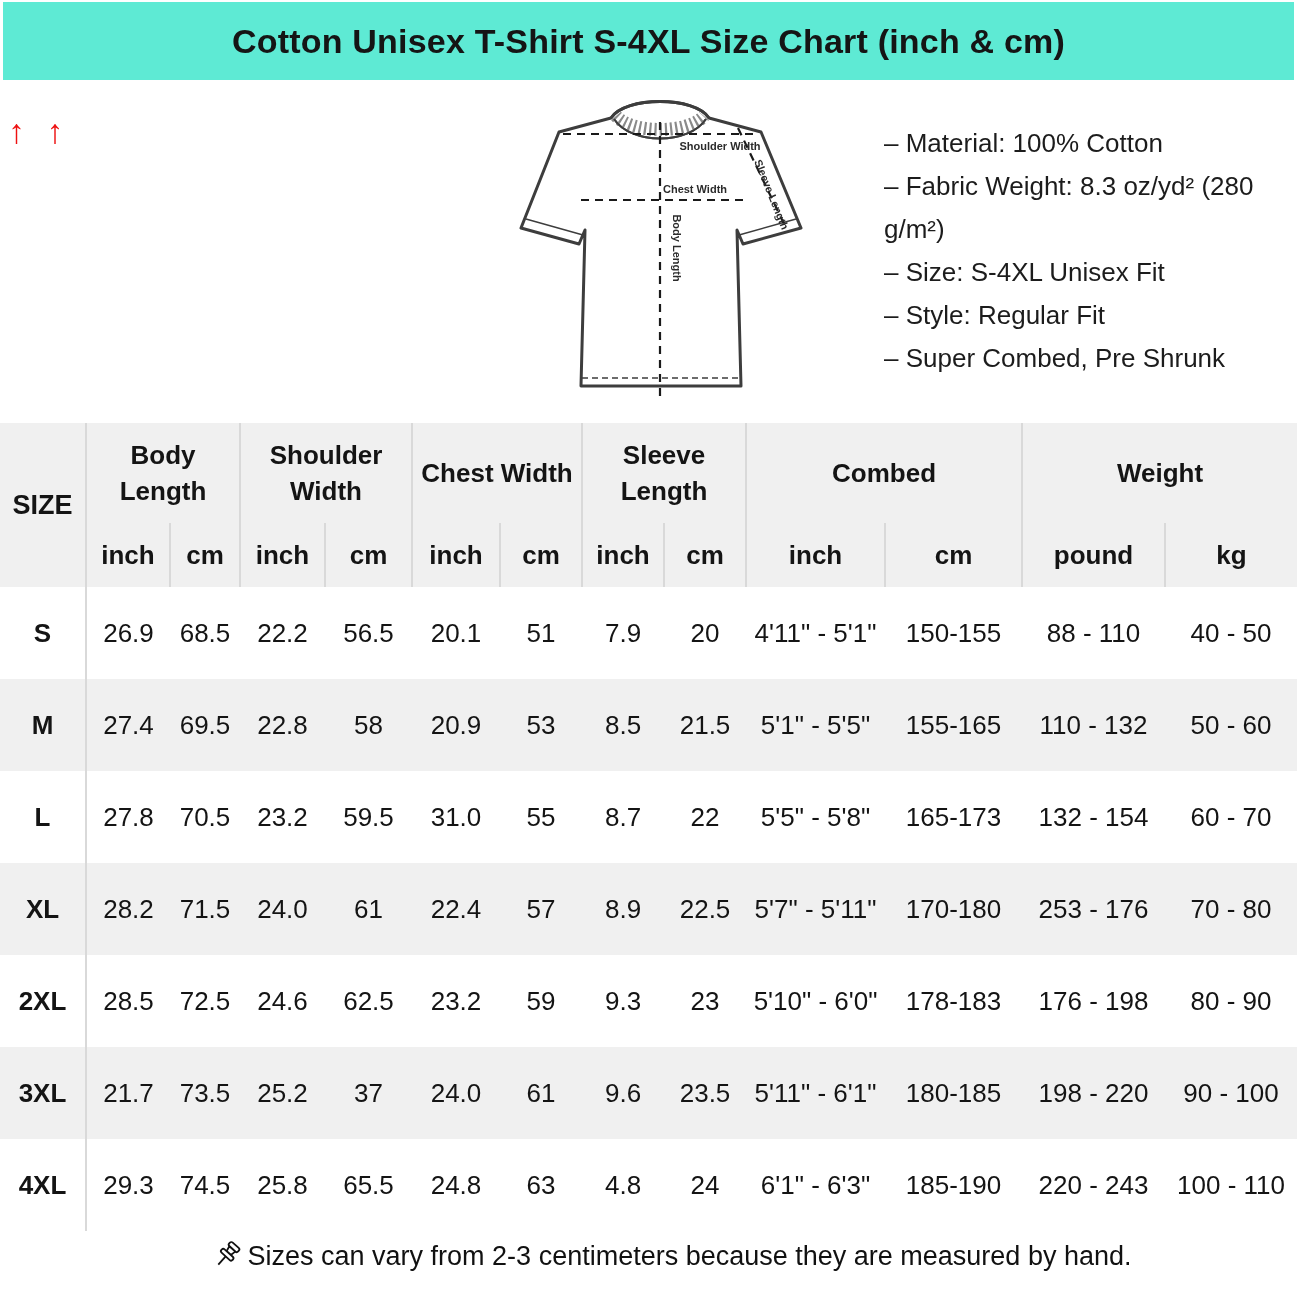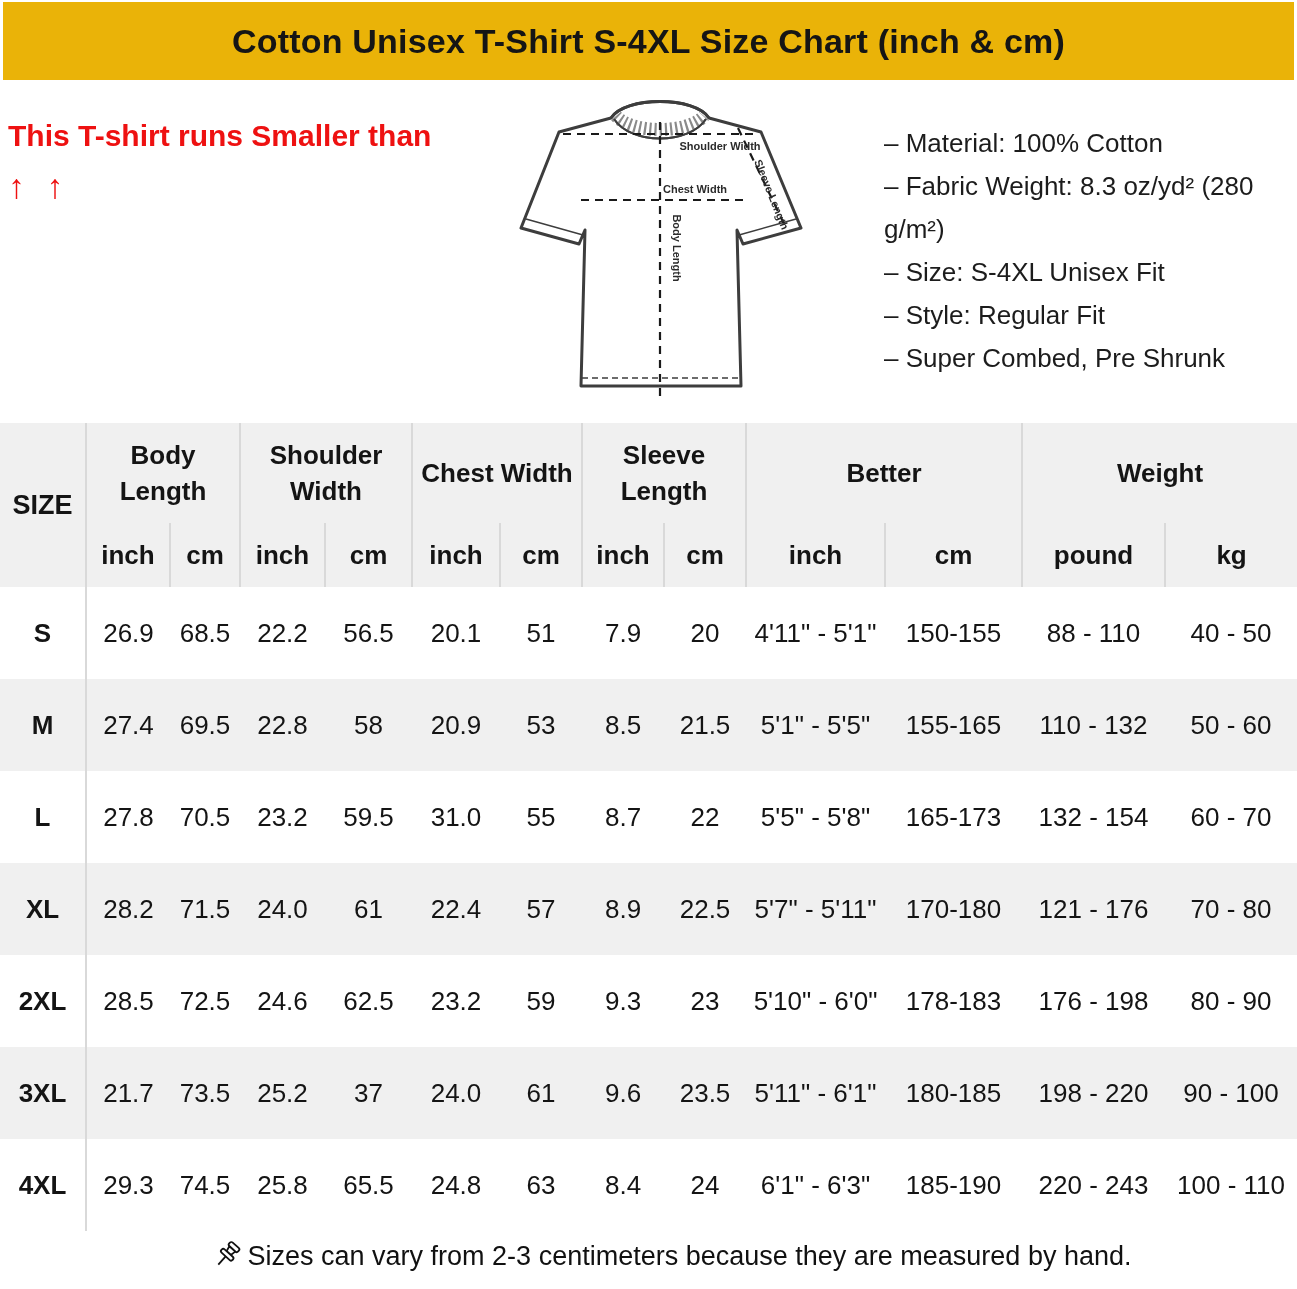--- a/index.html
+++ b/index.html
@@ -10,21 +10,21 @@
     font-family: "Liberation Sans", sans-serif;
     color: #151515;
     overflow: hidden;
   }
 
   
   .title-bar {
     position: absolute;
     left: 3px; top: 2px;
     width: 1291px; height: 78px;
-    background: #eab308;
+    background: #5eead4;
     display: flex; align-items: center; justify-content: center;
   }
   .title-bar h1 {
     font-size: 34px;
     font-weight: 700;
     letter-spacing: 0.2px;
     color: #151515;
   }
 
   
@@ -106,21 +106,20 @@
   .footnote .pin { flex: 0 0 auto; display: inline-flex; }
 </style>
 </head>
 <body>
 
 <header class="title-bar">
   <h1>Cotton Unisex T-Shirt S-4XL Size Chart (inch &amp; cm)</h1>
 </header>
 
 <section class="notice">
-  <div class="line">This T-shirt runs Smaller than</div>
   <div class="line arrows">↑ ↑</div>
 </section>
 
 <figure class="diagram">
   <svg viewBox="0 0 330 330">
 
     <path d="M116,30 L64,44 L26,140 L84,156 L90,142 L86,298 L246,298 L242,142 L248,156 L306,140 L266,44 L214,30 C200,8 130,8 116,30 Z" fill="#ffffff" stroke="#3d3d3d" stroke-width="3" stroke-linejoin="round"></path>
 
     <path d="M119,31 C136,57 194,57 211,31" fill="none" stroke="#3d3d3d" stroke-width="2"></path>
     <path d="M121,28 C137,46 193,46 209,28" fill="none" stroke="#8a8a8a" stroke-width="13" stroke-dasharray="2.2,3"></path>
@@ -168,21 +167,21 @@
         <col style="width:143px">
       <col style="width:132px">
     </colgroup>
     <thead>
       <tr class="group-row">
         <th rowspan="2" class="size-h v-sep">SIZE</th>
         <th colspan="2" class="v-sep">Body Length</th>
         <th colspan="2" class="v-sep">Shoulder Width</th>
         <th colspan="2" class="v-sep">Chest Width</th>
         <th colspan="2" class="v-sep">Sleeve Length</th>
-        <th colspan="2" class="v-sep">Better</th>
+        <th colspan="2" class="v-sep">Combed</th>
         <th colspan="2">Weight</th>
       </tr>
       <tr class="unit-row">
         <th class="v-sep">inch</th>
         <th class="v-sep">cm</th>
         <th class="v-sep">inch</th>
         <th class="v-sep">cm</th>
         <th class="v-sep">inch</th>
         <th class="v-sep">cm</th>
         <th class="v-sep">inch</th>
@@ -244,21 +243,21 @@
           <td>28.2</td>
           <td>71.5</td>
           <td>24.0</td>
           <td>61</td>
           <td>22.4</td>
           <td>57</td>
           <td>8.9</td>
           <td>22.5</td>
           <td>5'7" - 5'11"</td>
           <td>170-180</td>
-          <td>121 - 176</td>
+          <td>253 - 176</td>
           <td>70 - 80</td>
         </tr>
         <tr>
           <td class="c-size">2XL</td>
           <td>28.5</td>
           <td>72.5</td>
           <td>24.6</td>
           <td>62.5</td>
           <td>23.2</td>
           <td>59</td>
@@ -285,21 +284,21 @@
           <td>90 - 100</td>
         </tr>
         <tr>
           <td class="c-size">4XL</td>
           <td>29.3</td>
           <td>74.5</td>
           <td>25.8</td>
           <td>65.5</td>
           <td>24.8</td>
           <td>63</td>
-          <td>8.4</td>
+          <td>4.8</td>
           <td>24</td>
           <td>6'1" - 6'3"</td>
           <td>185-190</td>
           <td>220 - 243</td>
           <td>100 - 110</td>
         </tr>
       </tbody>
   </table>
 </div>
 

